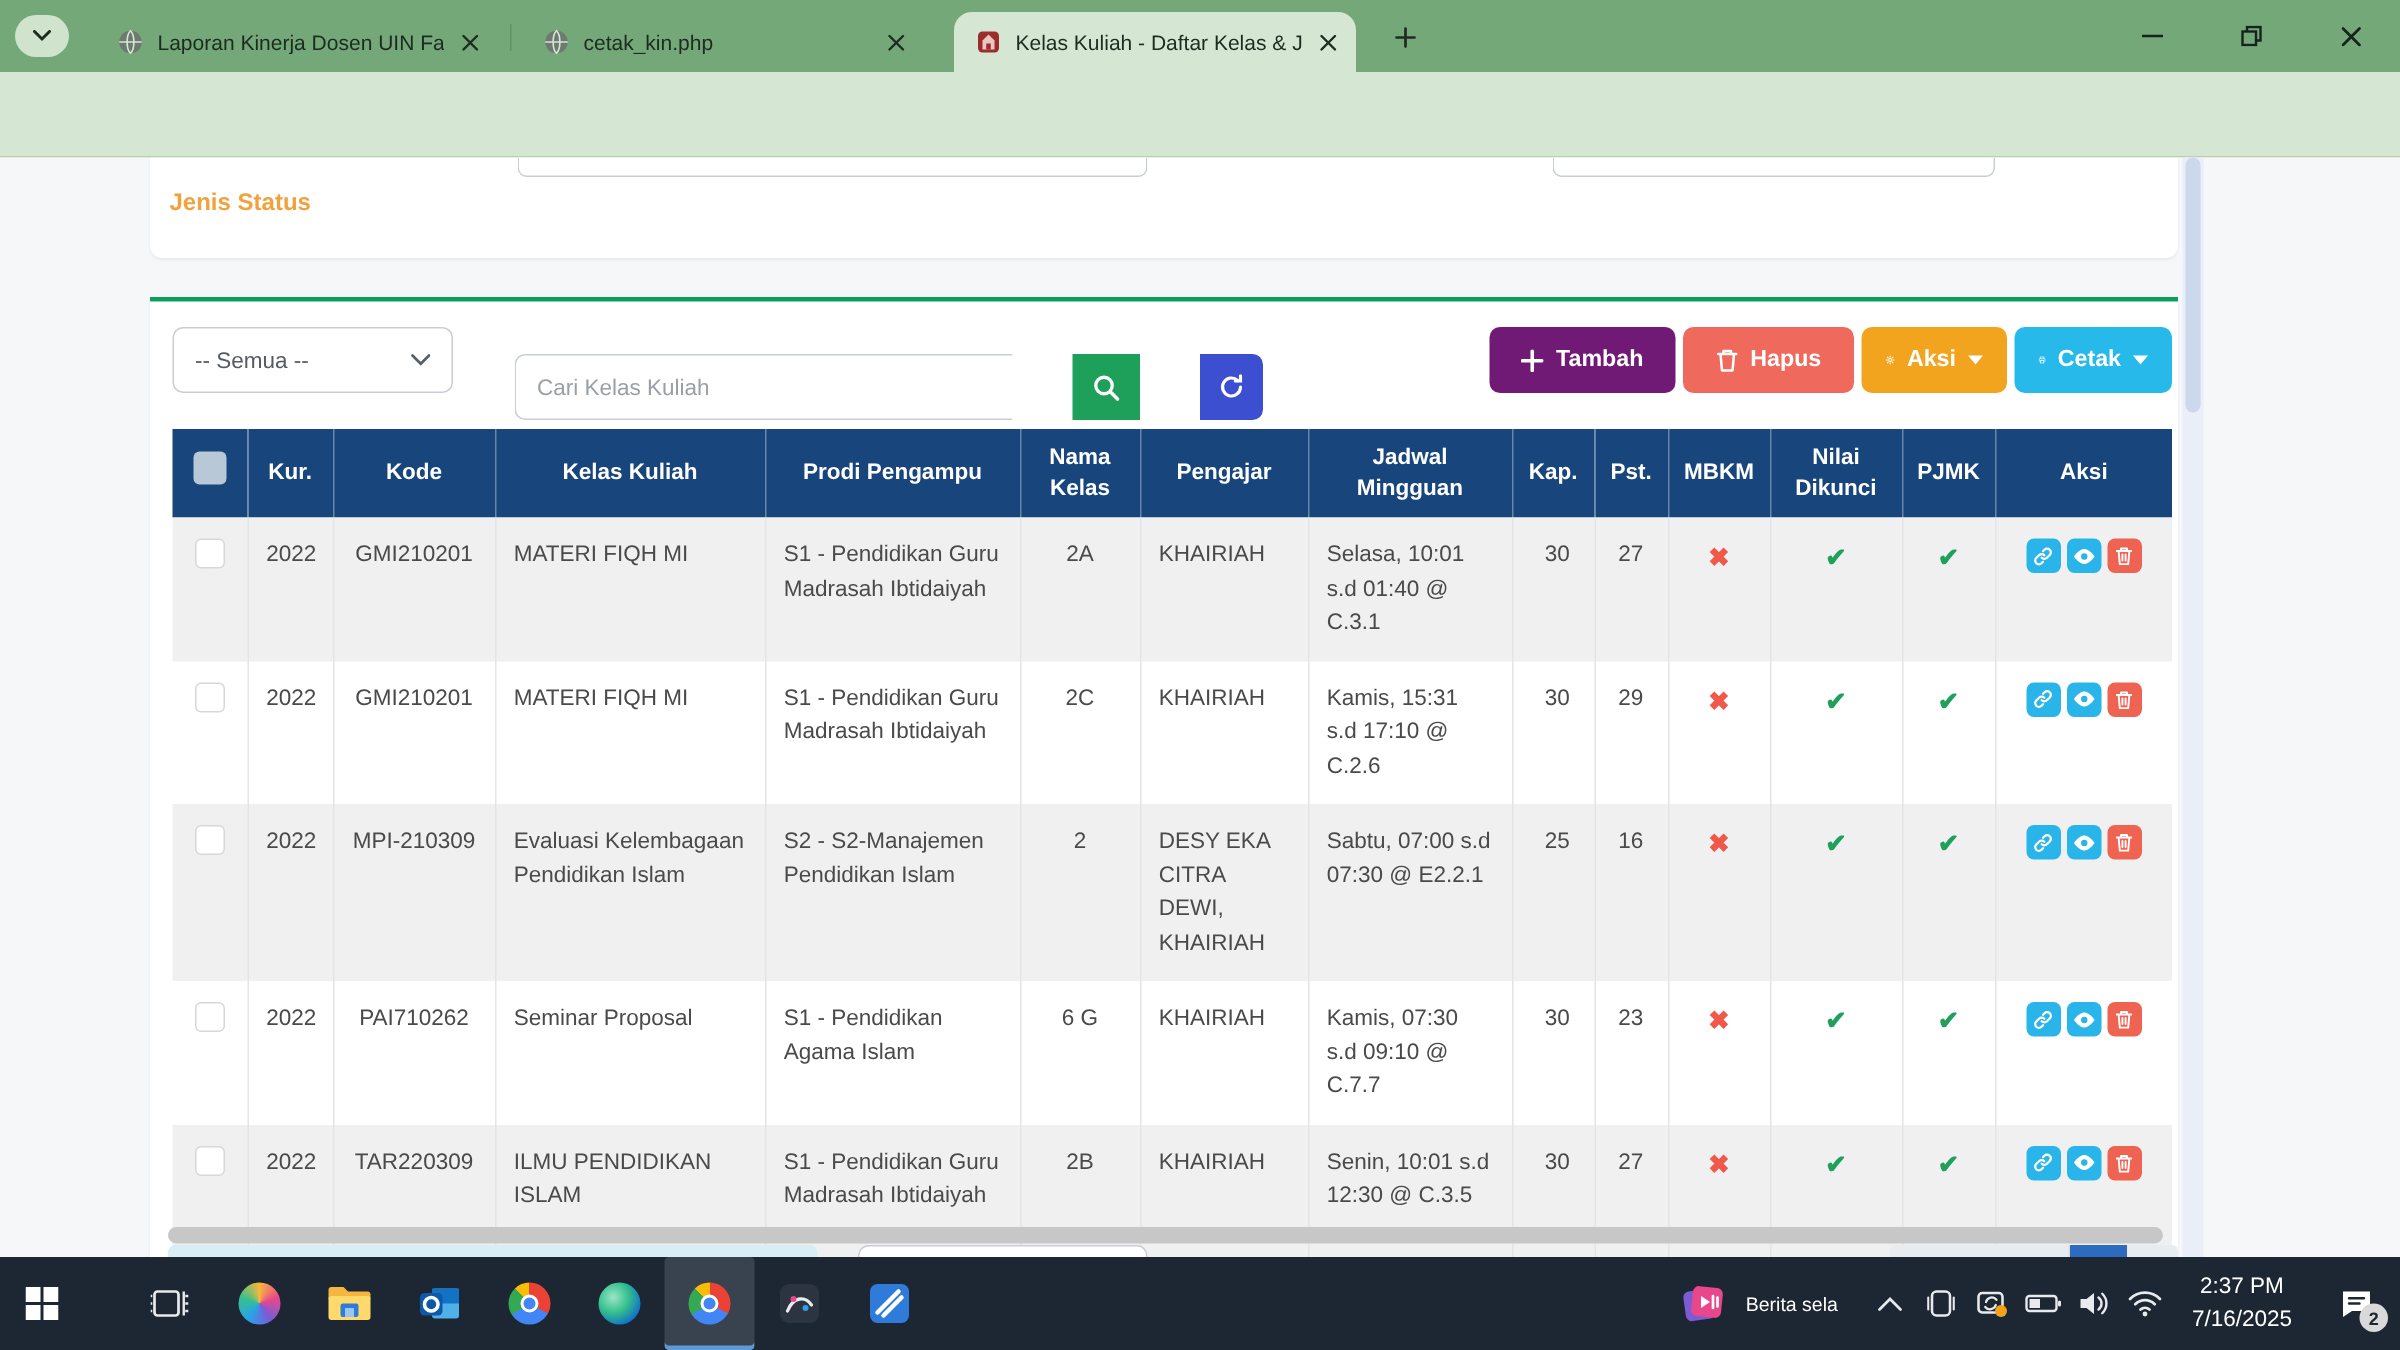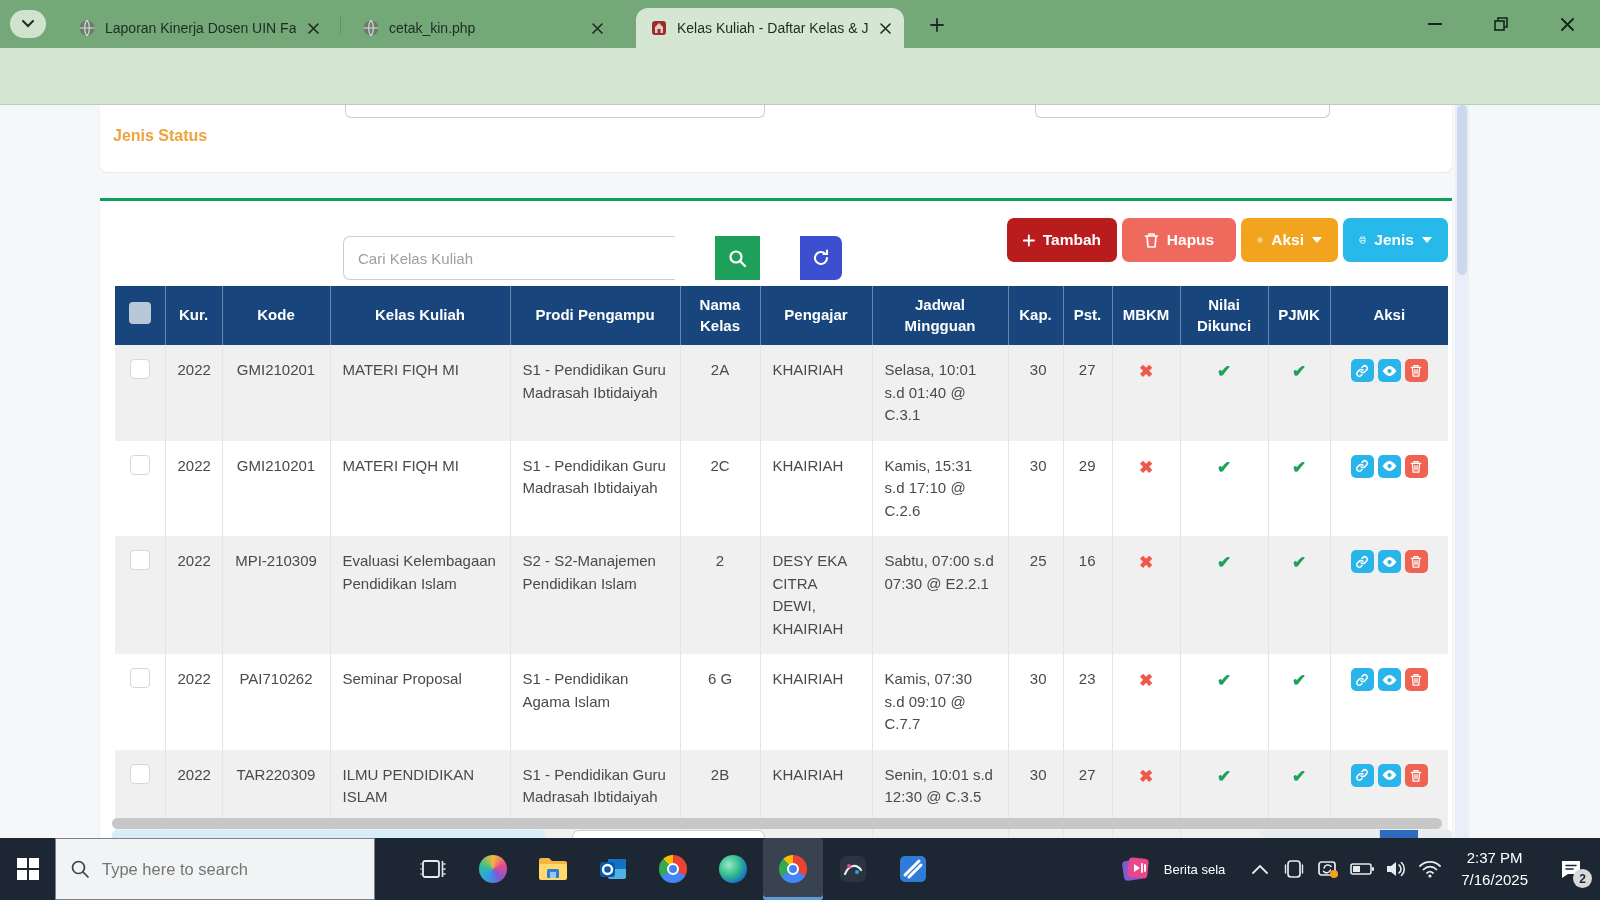--- a/index.html
+++ b/index.html
@@ -48,21 +48,21 @@
   .card-list { top:93px; height:640px; border-top:3px solid #0d9e5e; }
   .sel-scope { position:absolute; left:15px; top:17px; width:187px; height:44px; }
   .search-group { position:absolute; left:243px; top:35px; height:56px; display:flex;gap:40px; }
   .search-input { width:332px; height:44px; border:1px solid #c9ced4; border-right:none; border-radius:7px 0 0 7px; padding:0 14px; font-size:15px; color:#333; outline:none; font-family:"Liberation Sans",sans-serif; }
   .search-input::placeholder { color:#9aa0a6; }
   .btn-sq { height:44px; border:none; display:flex; align-items:center; justify-content:center; cursor:pointer; }
   .btn-search { width:45px; background:#1fa05a; }
   .btn-refresh { width:42px; background:#3c4fd0; border-radius:0 7px 7px 0; }
   .actions { position:absolute; right:4px; top:17px; height:44px; display:flex; gap:5px; }
   .btn { height:44px; border:none; border-radius:7px; color:#fff; font-size:15.5px; font-weight:bold; display:flex; align-items:center; justify-content:center; gap:8px; padding:0 16px; cursor:pointer; font-family:"Liberation Sans",sans-serif; }
-  .b-tambah { background:#b91c1c; width:110px; }
+  .b-tambah { background:#701a75; width:124px; }
   .b-hapus { background:#f0695d; width:114px; }
   .b-aksi { background:#f3a41e; width:97px; }
   .b-cetak { background:#26b9ea; width:105px; }
   .caret { width:0; height:0; border-left:5px solid transparent; border-right:5px solid transparent; border-top:6px solid #fff; }
 
   table.kelas { position:absolute; left:15px; top:85px; width:1333px; border-collapse:collapse; table-layout:fixed; border-bottom:4px solid #17457c; }
   table.kelas thead th { background:#17457c; color:#fff; font-size:15px; font-weight:bold; height:59px; border-left:1px solid rgba(255,255,255,.35); vertical-align:middle; text-align:center; line-height:1.35; padding:0 6px; }
   table.kelas thead th:first-child { border-left:none; }
   table.kelas td { font-size:15px; color:#4a4a4a; border-left:1px solid #e4e4e4; vertical-align:top; padding:14px 12px; line-height:1.5; }
   table.kelas td:first-child { border-left:none; }
@@ -234,20 +234,26 @@
         <div class="thumb"></div>
       </div>
 
     <section class="card card-filter">
       <div class="cutsel" style="left:245px; width:420px;"></div>
       <div class="cutsel" style="left:935px; width:295px;"></div>
       <span class="filter-label">Jenis Status</span>
     </section>
 
     <section class="card card-list">
+      <div class="select sel-scope">
+        <span>-- Semua --</span>
+        <svg class="chev" width="13" height="8" viewBox="0 0 13 8">
+            <path d="M1 1l5.5 5.5L12 1" stroke="#55606a" stroke-width="1.8" fill="none" stroke-linecap="round"></path>
+          </svg>
+      </div>
       <div class="search-group">
         <input class="search-input" placeholder="Cari Kelas Kuliah" style="">
         <button class="btn-sq btn-search">
           <svg width="19" height="19" viewBox="0 0 19 19">
               <circle cx="8" cy="8" r="5.5" fill="none" stroke="#fff" stroke-width="2.2"></circle>
               <path d="M12.5 12.5L17 17" stroke="#fff" stroke-width="2.4" stroke-linecap="round"></path>
             </svg>
         </button>
         <button class="btn-sq btn-refresh">
           <svg width="18" height="18" viewBox="0 0 18 18">
@@ -277,21 +283,21 @@
             </svg>
           <span>Aksi</span>
           <span class="caret"></span>
         </button>
         <button class="btn b-cetak">
           <svg width="17" height="16" viewBox="0 0 17 16">
               <path d="M4 5V1h9v4" fill="none" stroke="#fff" stroke-width="1.7"></path>
               <rect x="1.5" y="5" width="14" height="6" rx="1.2" fill="none" stroke="#fff" stroke-width="1.7"></rect>
               <rect x="4.5" y="9.5" width="8" height="5.5" fill="#26b9ea" stroke="#fff" stroke-width="1.7"></rect>
             </svg>
-          <span>Jenis</span>
+          <span>Cetak</span>
           <span class="caret"></span>
         </button>
       </div>
 
       <table class="kelas">
         <colgroup>
           <col style="width:50px">
             <col style="width:57px">
             <col style="width:108px">
             <col style="width:180px">
@@ -521,27 +527,20 @@
 
   <div class="taskbar">
     <div class="tb-start">
       <svg width="22" height="22" viewBox="0 0 22 22">
           <rect x="0" y="0" width="10" height="10" fill="#fff"></rect>
           <rect x="12" y="0" width="10" height="10" fill="#fff"></rect>
           <rect x="0" y="12" width="10" height="10" fill="#fff"></rect>
           <rect x="12" y="12" width="10" height="10" fill="#fff"></rect>
         </svg>
     </div>
-    <div class="tb-search">
-      <svg width="20" height="20" viewBox="0 0 20 20">
-          <circle cx="8.5" cy="8.5" r="6" fill="none" stroke="#3c4043" stroke-width="1.7"></circle>
-          <path d="M13 13l5 5" stroke="#3c4043" stroke-width="1.7" stroke-linecap="round"></path>
-        </svg>
-      <input placeholder="Type here to search" style="">
-    </div>
     <div class="tb-icons">
       <div class="tb-slot">
         <svg width="26" height="24" viewBox="0 0 26 24">
             <rect x="3" y="4" width="16" height="16" rx="2" fill="none" stroke="#e8eaed" stroke-width="1.8"></rect>
             <path d="M22.5 4v16M23.5 7h2M23.5 12h2M23.5 17h2" stroke="#e8eaed" stroke-width="1.6"></path>
             <path d="M0.5 7h1M0.5 12h1M0.5 17h1" stroke="#e8eaed" stroke-width="1.6"></path>
           </svg>
       </div>
       <div class="tb-slot">
         <span style="width:28px;height:28px;border-radius:50%;background:conic-gradient(#f6b73c,#e8478b,#7b5bd6,#2aa2e8,#35c08e,#f6b73c);display:inline-block;"></span>

